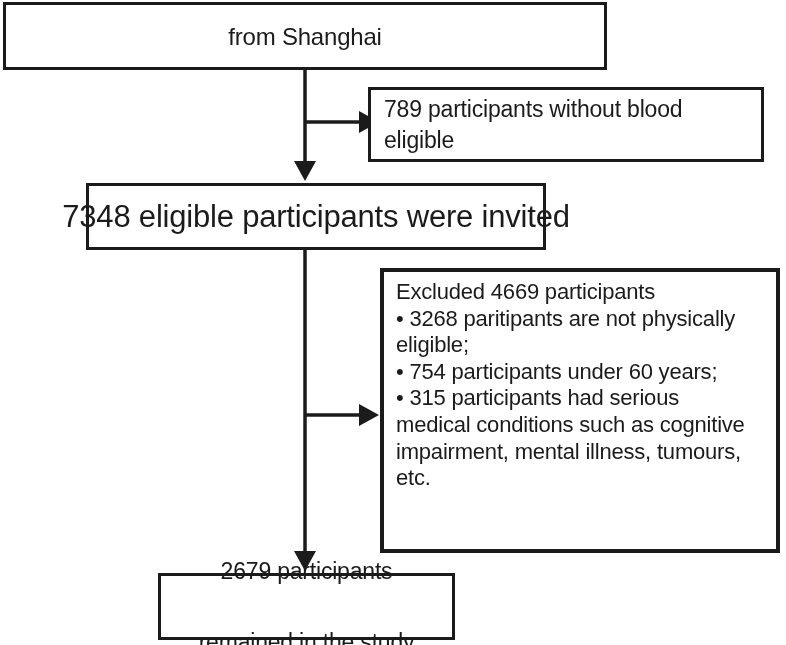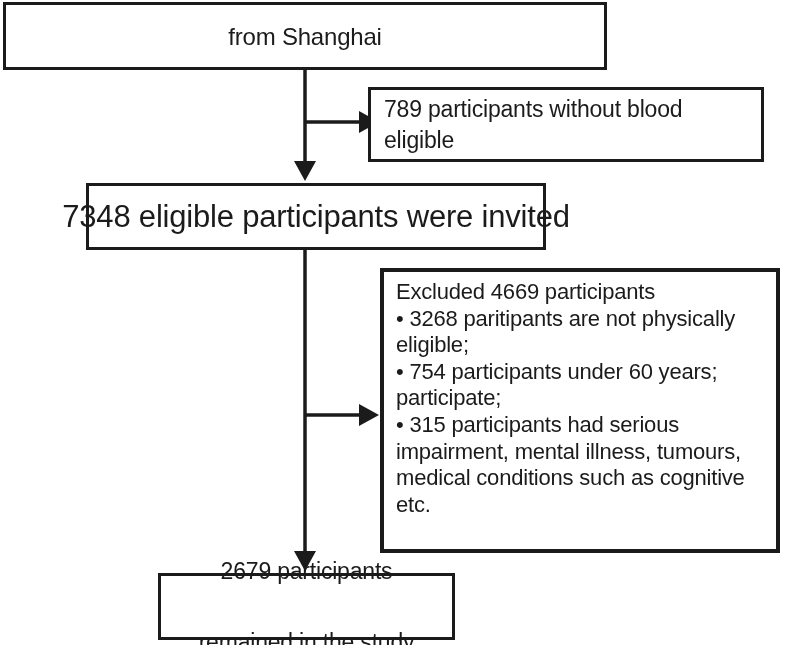--- a/index.html
+++ b/index.html
@@ -104,24 +104,23 @@
 
   <div id="box-invited" class="box centered">
     <div class="line">7348 eligible participants were invited</div>
   </div>
 
   <div id="box-excluded" class="box">
     <div class="line">Excluded 4669 participants</div>
     <div class="line">• 3268 paritipants are not physically</div>
     <div class="line">eligible;</div>
     <div class="line">• 754 participants under 60 years;</div>
-    <div class="line">participate;</div>
     <div class="line">• 315 participants had serious</div>
+    <div class="line">medical conditions such as cognitive</div>
     <div class="line">impairment, mental illness, tumours,</div>
-    <div class="line">medical conditions such as cognitive</div>
     <div class="line">etc.</div>
   </div>
 
   <div id="box-final" class="box centered">
     <div class="line">2679 participants</div>
     <div class="line">remained in the study</div>
   </div>
 
 </div>
 

